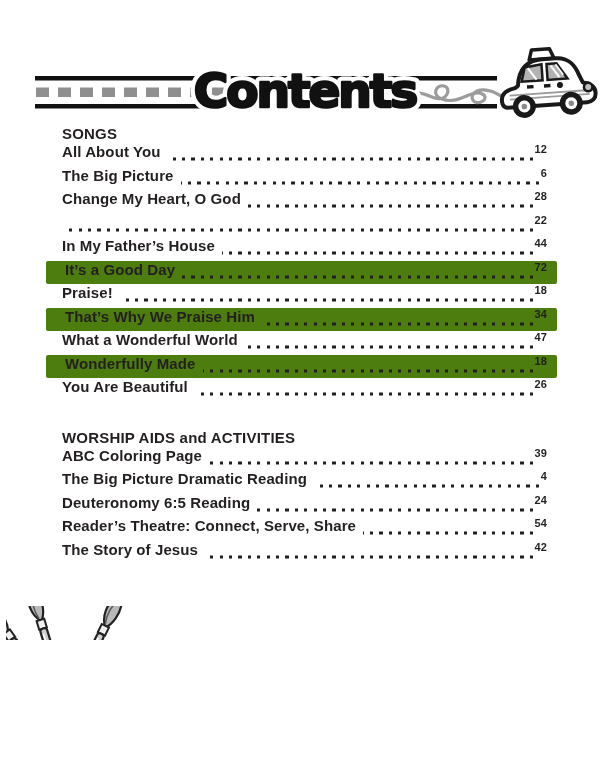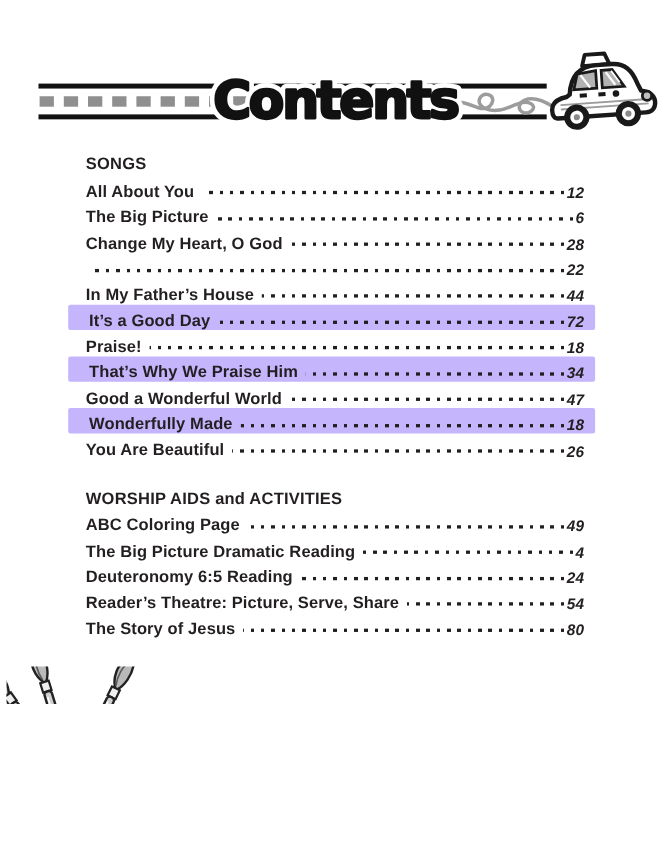--- a/index.html
+++ b/index.html
@@ -4,42 +4,42 @@
 <style>
   html,body{margin:0;padding:0;background:#ffffff;}
   #page{
     position:relative;width:600px;height:640px;background:#ffffff;overflow:hidden;
     font-family:"Liberation Sans",sans-serif;color:#231f20;
   }
   
   #header-svg{position:absolute;left:0;top:0;}
   
   #toc{position:absolute;left:46px;top:124px;width:511px;}
-  .section{margin:16px;}
+  .section{margin:0;}
   .section + .section{margin-top:26px;}
   .section-title{
     padding-left:16px;height:19px;line-height:19px;
     font-size:15px;font-weight:700;letter-spacing:.2px;
   }
   .entries{margin:0;}
   .row{
-    display:flex;align-items:flex-end;height:23.5px;
+    display:flex;align-items:flex-start;height:23.5px;
     padding:0 10px 0 16px;border-radius:2px;
   }
-  .row.hl{background:#c4b5fd;padding-left:19px;}
+  .row.hl{background:#4d7c0f;padding-left:19px;}
   .row-title{
     font-size:15px;font-weight:700;white-space:nowrap;letter-spacing:.1px;
   }
   .dots{
     flex:1;height:3.2px;margin:0 2px 0 7px;align-self:center;
     transform:translateY(4.5px);
     background:repeating-linear-gradient(270deg,#231f20 0 3.2px,rgba(0,0,0,0) 3.2px 9.4px);
   }
   .pageno{
-    font-size:14px;font-weight:700;white-space:nowrap;letter-spacing:.1px;font-style:italic;
+    font-size:11px;font-weight:700;white-space:nowrap;letter-spacing:.1px;
   }
   
   #bottom-strip{
     position:absolute;left:80px;top:720px;width:520px;height:9px;
     background-color:#c7c7c7;
     background-image:repeating-linear-gradient(90deg,#191919 0 20px,rgba(0,0,0,0) 20px 32px);
     background-size:100% 6px;background-position:18px center;background-repeat:no-repeat;
     z-index:1;
   }
   
@@ -150,21 +150,21 @@
     </div>
 
     <div class="row hl">
       <span class="row-title">That’s Why We Praise Him</span>
       <span class="dots"></span>
       <span class="pageno">34</span>
     </div>
 
 
     <div class="row">
-      <span class="row-title">Good a Wonderful World</span>
+      <span class="row-title">What a Wonderful World</span>
       <span class="dots"></span>
       <span class="pageno">47</span>
     </div>
 
     <div class="row hl">
       <span class="row-title">Wonderfully Made</span>
       <span class="dots"></span>
       <span class="pageno">18</span>
     </div>
 
@@ -175,46 +175,46 @@
     </div>
   </div>
     </div>
 
     <div class="section">
       <div class="section-title">WORSHIP AIDS and ACTIVITIES</div>
       <div class="entries">
     <div class="row">
       <span class="row-title">ABC Coloring Page</span>
       <span class="dots"></span>
-      <span class="pageno">49</span>
+      <span class="pageno">39</span>
     </div>
 
     <div class="row">
       <span class="row-title">The Big Picture Dramatic Reading</span>
       <span class="dots"></span>
       <span class="pageno">4</span>
     </div>
 
     <div class="row">
       <span class="row-title">Deuteronomy 6:5 Reading</span>
       <span class="dots"></span>
       <span class="pageno">24</span>
     </div>
 
     <div class="row">
-      <span class="row-title">Reader’s Theatre: Picture, Serve, Share</span>
+      <span class="row-title">Reader’s Theatre: Connect, Serve, Share</span>
       <span class="dots"></span>
       <span class="pageno">54</span>
     </div>
 
 
     <div class="row">
       <span class="row-title">The Story of Jesus</span>
       <span class="dots"></span>
-      <span class="pageno">80</span>
+      <span class="pageno">42</span>
     </div>
   </div>
     </div>
   </div>
 
   <div id="bottom-strip"></div>
 
   <svg id="cup-svg" width="118" height="136" viewBox="0 0 118 136">
     <defs>
       <g id="brush">

